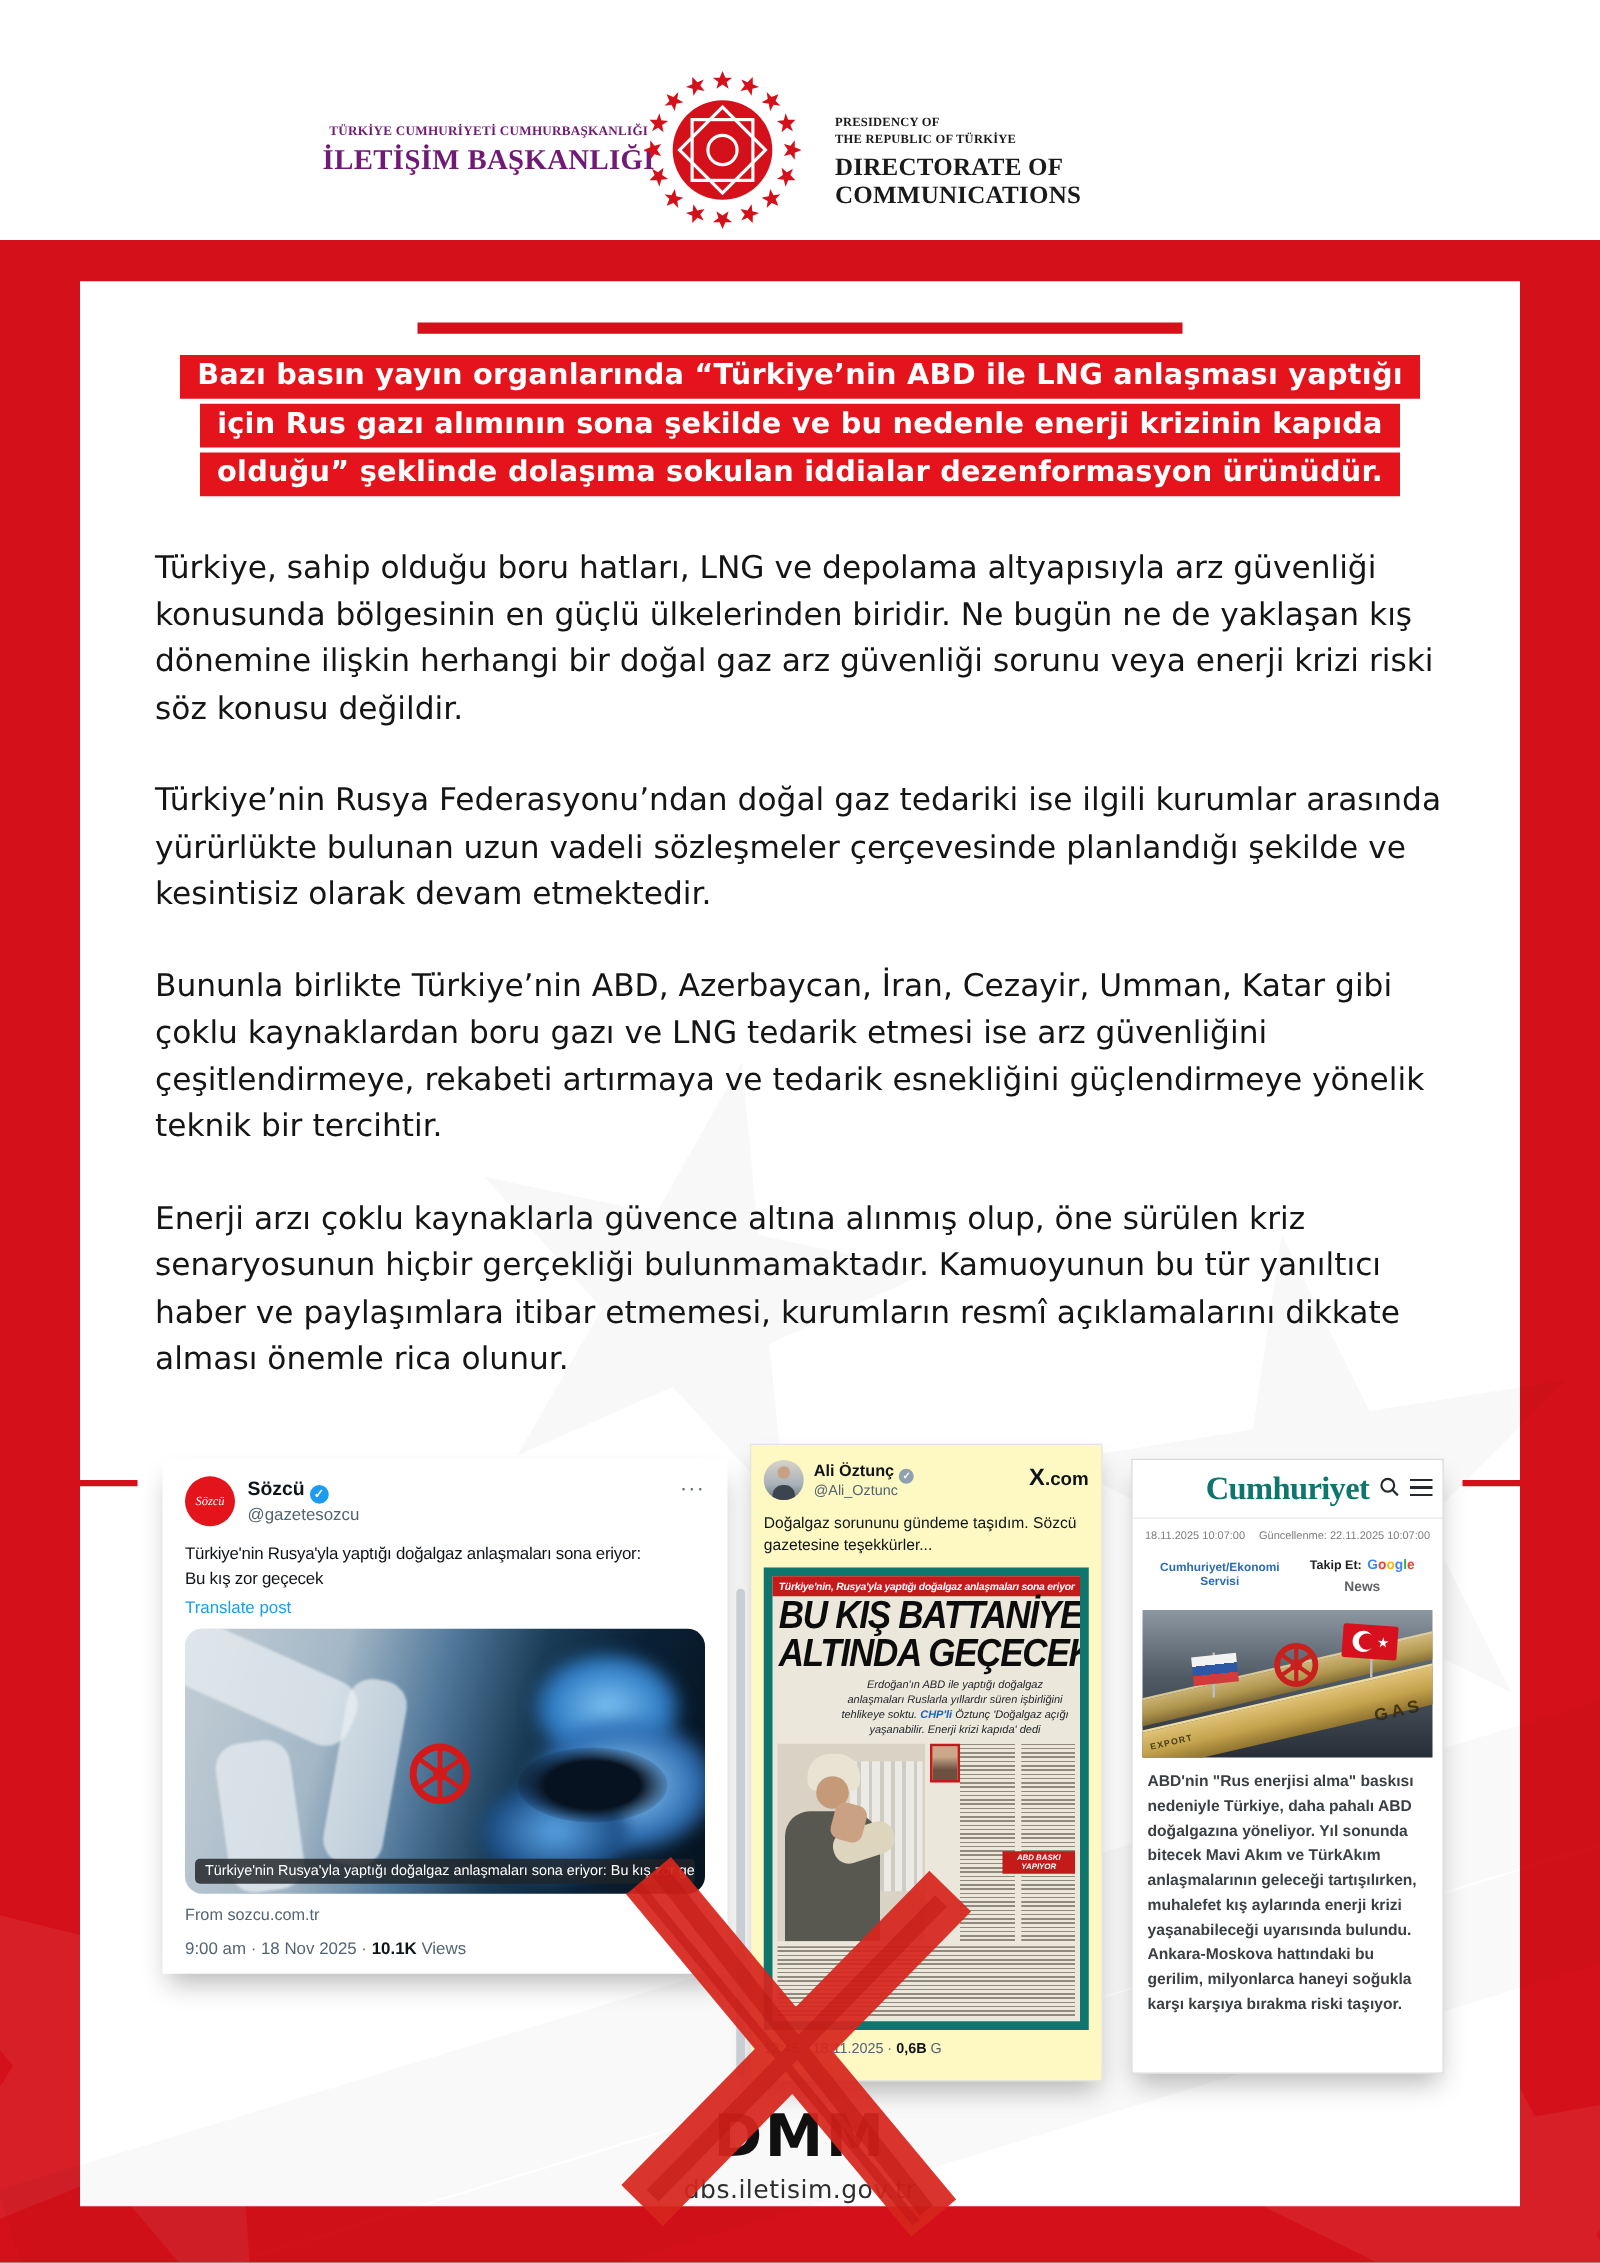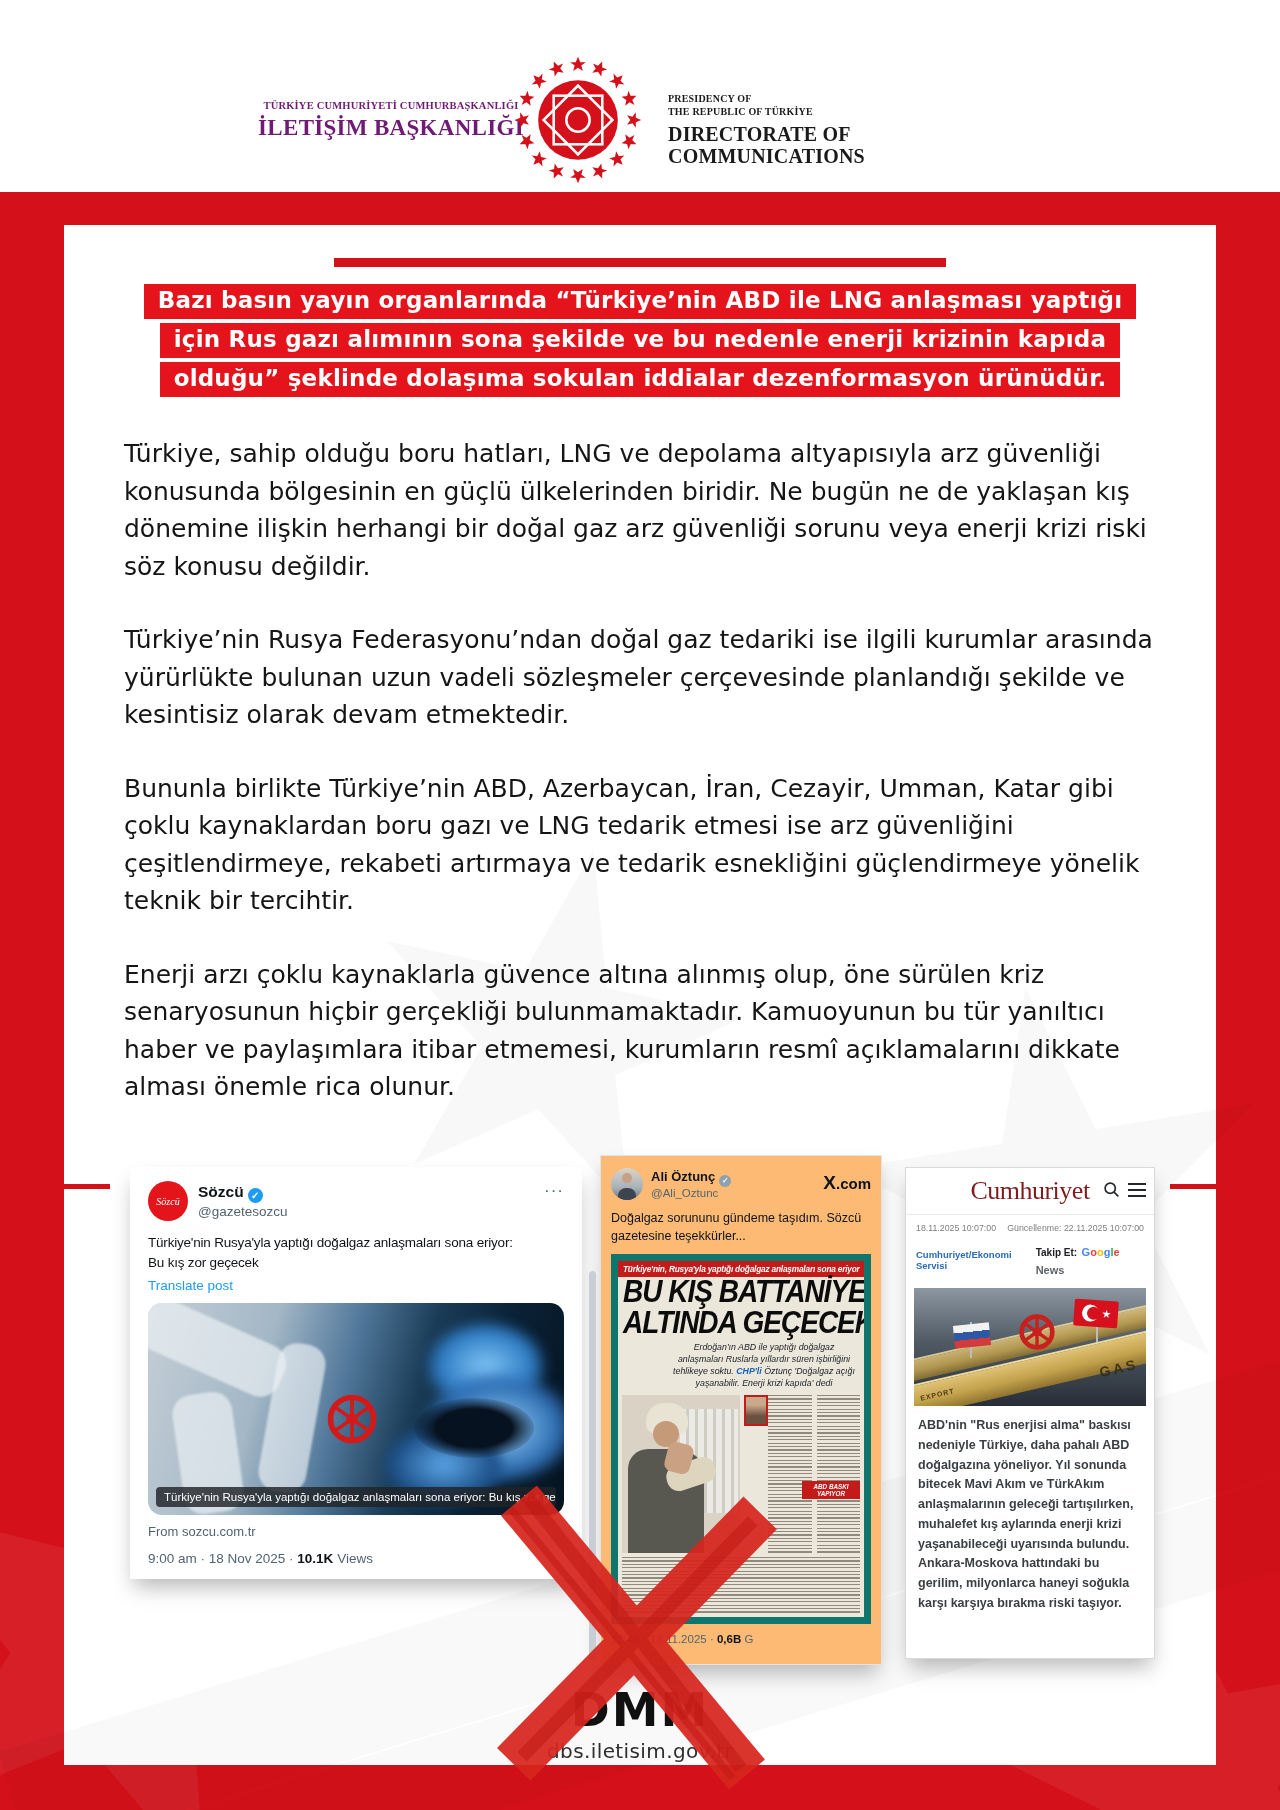--- a/index.html
+++ b/index.html
@@ -63,21 +63,21 @@
     background:radial-gradient(ellipse at center,#06101c 40%,#123click 60%,transparent 75%);
     background:radial-gradient(ellipse at center,#071220 45%,transparent 75%);}
   .valve{position:absolute;left:176px;top:88px;}
   .tw-caption{position:absolute;left:8px;right:8px;bottom:8px;background:rgba(32,35,39,0.82);
     color:#fff;font-size:11.5px;padding:4px 8px;border-radius:4px;white-space:nowrap;overflow:hidden;}
   .tw-from{margin-top:9px;font-size:13px;color:#536471;}
   .tw-meta{margin-top:12px;font-size:13.5px;color:#536471;}
   .tw-meta b{color:#0f1419;}
 
   
-  .mid{position:absolute;left:600px;top:1155px;width:282px;height:510px;background:#fdba74;
+  .mid{position:absolute;left:600px;top:1155px;width:282px;height:510px;background:#fef9c3;
     box-shadow:0 12px 20px -4px rgba(0,0,0,0.28);padding:12px 10px;box-sizing:border-box;
     font-family:"Liberation Sans",sans-serif;border:1px solid #e4e4e4;}
   .mid-scroll{position:absolute;left:-12px;top:115px;width:7px;height:390px;background:#c9ced4;border-radius:4px;}
   .mid-head{position:relative;display:flex;align-items:center;}
   .av-ali{width:32px;height:32px;border-radius:50%;flex:0 0 32px;overflow:hidden;position:relative;
     background:linear-gradient(180deg,#d9d3c9 0%,#aab2ba 60%,#6d757d 100%);}
   .av-ali:after{content:"";position:absolute;left:7px;bottom:-2px;width:18px;height:14px;border-radius:8px 8px 0 0;background:#3c4450;}
   .av-ali:before{content:"";position:absolute;left:11px;top:5px;width:10px;height:10px;border-radius:50%;background:#c8a184;}
   .mid-names{margin-left:8px;}
   .mid-name{font-size:13px;font-weight:700;color:#0f1419;}
@@ -112,26 +112,26 @@
   .np-bottom{height:56px;margin:0 4px 4px;background:repeating-linear-gradient(180deg,#8f8a7d 0 1.2px,transparent 1.2px 3.4px);}
   .mid-meta{margin-top:9px;font-size:11.5px;color:#536471;}
   .mid-meta b{color:#0f1419;}
 
   
   .cum{position:absolute;left:905px;top:1167px;width:250px;height:492px;background:#fff;
     box-shadow:0 12px 20px -4px rgba(0,0,0,0.28);border:1px solid #d9d9d9;box-sizing:border-box;
     font-family:"Liberation Sans",sans-serif;}
   .cum-head{position:relative;height:46px;border-bottom:1px solid #e8e8e8;display:flex;
     align-items:center;justify-content:center;}
-  .cum-logo{font-family:"Liberation Serif",serif;font-weight:400;font-size:26px;color:#7f1d1d;
+  .cum-logo{font-family:"Liberation Serif",serif;font-weight:700;font-size:26px;color:#0f766e;
     letter-spacing:-0.5px;}
   .cum-icons{position:absolute;right:8px;top:13px;display:flex;gap:8px;align-items:center;}
   .burger{width:18px;height:14px;background:repeating-linear-gradient(180deg,#23282d 0 2px,transparent 2px 6px);}
   .cum-dates{display:flex;justify-content:space-between;padding:8px 10px 0;font-size:8.8px;color:#7d7d7d;}
-  .cum-src{display:flex;justify-content:space-between;align-items:center;padding:9px 10px 0;}
+  .cum-src{display:flex;justify-content:space-between;align-items:center;padding:9px 10px 0;text-align:center;}
   .cum-src-link{font-size:9.5px;color:#2a6bb5;font-weight:700;}
   .follow{font-size:10px;font-weight:700;color:#202124;}
   .gword{font-size:11px;font-weight:700;}
   .g1,.g4{color:#4285F4}.g2,.g6{color:#EA4335}.g3{color:#FBBC05}.g5{color:#34A853}
   .gnews{font-size:11px;color:#5f6368;font-weight:700;}
   .cum-img{position:relative;margin:10px 8px 0;height:118px;overflow:hidden;
     background:linear-gradient(180deg,#8d97a2 0%,#515b66 45%,#272e37 100%);}
   .pipe{position:absolute;left:-12%;width:124%;height:30px;transform:rotate(-13deg);
     background:linear-gradient(180deg,#e0c276 0%,#c3a24c 55%,#8f7330 100%);border-top:2px solid #efdb9a;}
   .pipe.p1{bottom:16px;}

